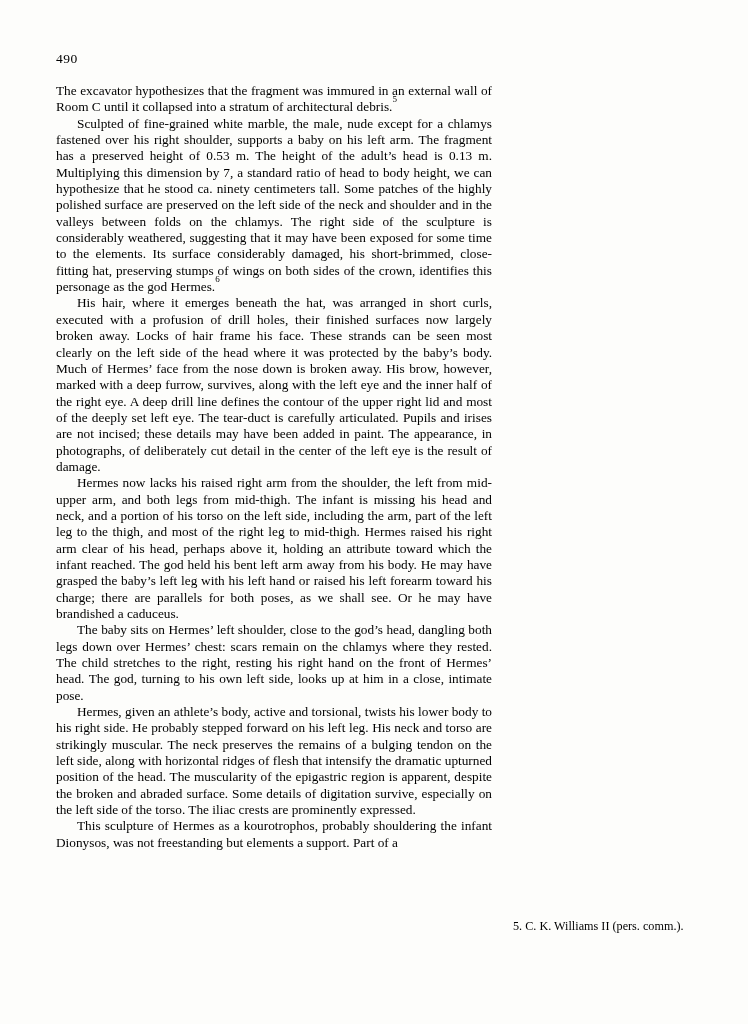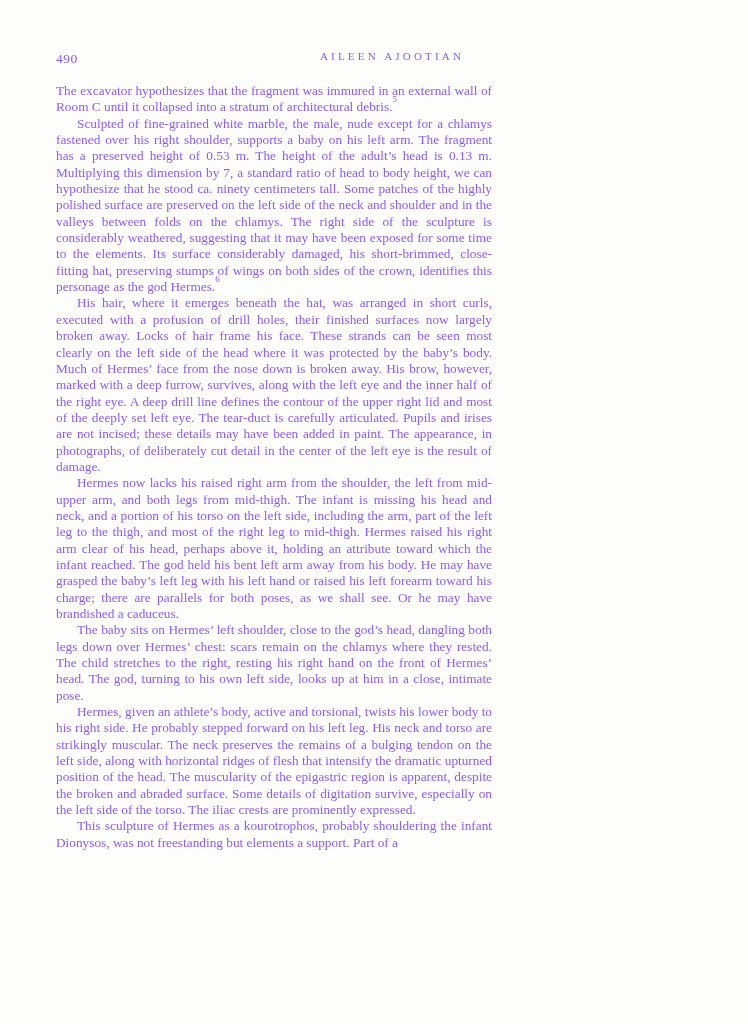--- a/index.html
+++ b/index.html
@@ -11,21 +11,21 @@
     height: 1024px;
     background: #fdfdfb;
     overflow: hidden;
   }
   .page {
     position: relative;
     width: 748px;
     height: 1024px;
     background: #fdfdfb;
     font-family: "Liberation Serif", "DejaVu Serif", serif;
-    color: #8b5cf6;
+    color: #000000;
   }
   .page-header {
     position: absolute;
     left: 56px;
     top: 50px;
     width: 634px;
     height: 18px;
   }
   .page-number {
     position: absolute;
@@ -84,29 +84,29 @@
     font-style: italic;
   }
 </style>
 </head>
 <body>
 
 <div class="page">
 
   <header class="page-header">
     <span class="page-number">490</span>
-    <span class="running-head">AILEEN AJOOTIAN</span>
   </header>
 
   <main class="text-block">
     <p class="para no-indent"><span>The excavator hypothesizes that the fragment was immured in an external wall of Room C until it collapsed into a stratum of architectural debris.</span><sup class="fnref">5</sup></p>
     <p class="para"><span>Sculpted of fine-grained white marble, the male, nude except for a chlamys fastened over his right shoulder, supports a baby on his left arm. The fragment has a preserved height of 0.53 m. The height of the adult’s head is 0.13 m. Multiplying this dimension by 7, a standard ratio of head to body height, we can hypothesize that he stood ca. ninety centimeters tall. Some patches of the highly polished surface are preserved on the left side of the neck and shoulder and in the valleys between folds on the chlamys. The right side of the sculpture is considerably weathered, suggesting that it may have been exposed for some time to the elements. Its surface considerably damaged, his short-brimmed, close-fitting hat, preserving stumps of wings on both sides of the crown, identifies this personage as the god Hermes.</span><sup class="fnref">6</sup></p>
     <p class="para">His hair, where it emerges beneath the hat, was arranged in short curls, executed with a profusion of drill holes, their finished surfaces now largely broken away. Locks of hair frame his face. These strands can be seen most clearly on the left side of the head where it was protected by the baby’s body. Much of Hermes’ face from the nose down is broken away. His brow, however, marked with a deep furrow, survives, along with the left eye and the inner half of the right eye. A deep drill line defines the contour of the upper right lid and most of the deeply set left eye. The tear-duct is carefully articulated. Pupils and irises are not incised; these details may have been added in paint. The appearance, in photographs, of deliberately cut detail in the center of the left eye is the result of damage.</p>
     <p class="para">Hermes now lacks his raised right arm from the shoulder, the left from mid-upper arm, and both legs from mid-thigh. The infant is missing his head and neck, and a portion of his torso on the left side, including the arm, part of the left leg to the thigh, and most of the right leg to mid-thigh. Hermes raised his right arm clear of his head, perhaps above it, holding an attribute toward which the infant reached. The god held his bent left arm away from his body. He may have grasped the baby’s left leg with his left hand or raised his left forearm toward his charge; there are parallels for both poses, as we shall see. Or he may have brandished a caduceus.</p>
     <p class="para">The baby sits on Hermes’ left shoulder, close to the god’s head, dangling both legs down over Hermes’ chest: scars remain on the chlamys where they rested. The child stretches to the right, resting his right hand on the front of Hermes’ head. The god, turning to his own left side, looks up at him in a close, intimate pose.</p>
     <p class="para">Hermes, given an athlete’s body, active and torsional, twists his lower body to his right side. He probably stepped forward on his left leg. His neck and torso are strikingly muscular. The neck preserves the remains of a bulging tendon on the left side, along with horizontal ridges of flesh that intensify the dramatic upturned position of the head. The muscularity of the epigastric region is apparent, despite the broken and abraded surface. Some details of digitation survive, especially on the left side of the torso. The iliac crests are prominently expressed.</p>
     <p class="para">This sculpture of Hermes as a kourotrophos, probably shouldering the infant Dionysos, was not freestanding but elements a support. Part of a</p>
   </main>
 
   <aside class="footnotes">
+    <p class="footnote">5. C. K. Williams II (pers. comm.).</p>
   </aside>
 
 </div>
 
 </body></html>

